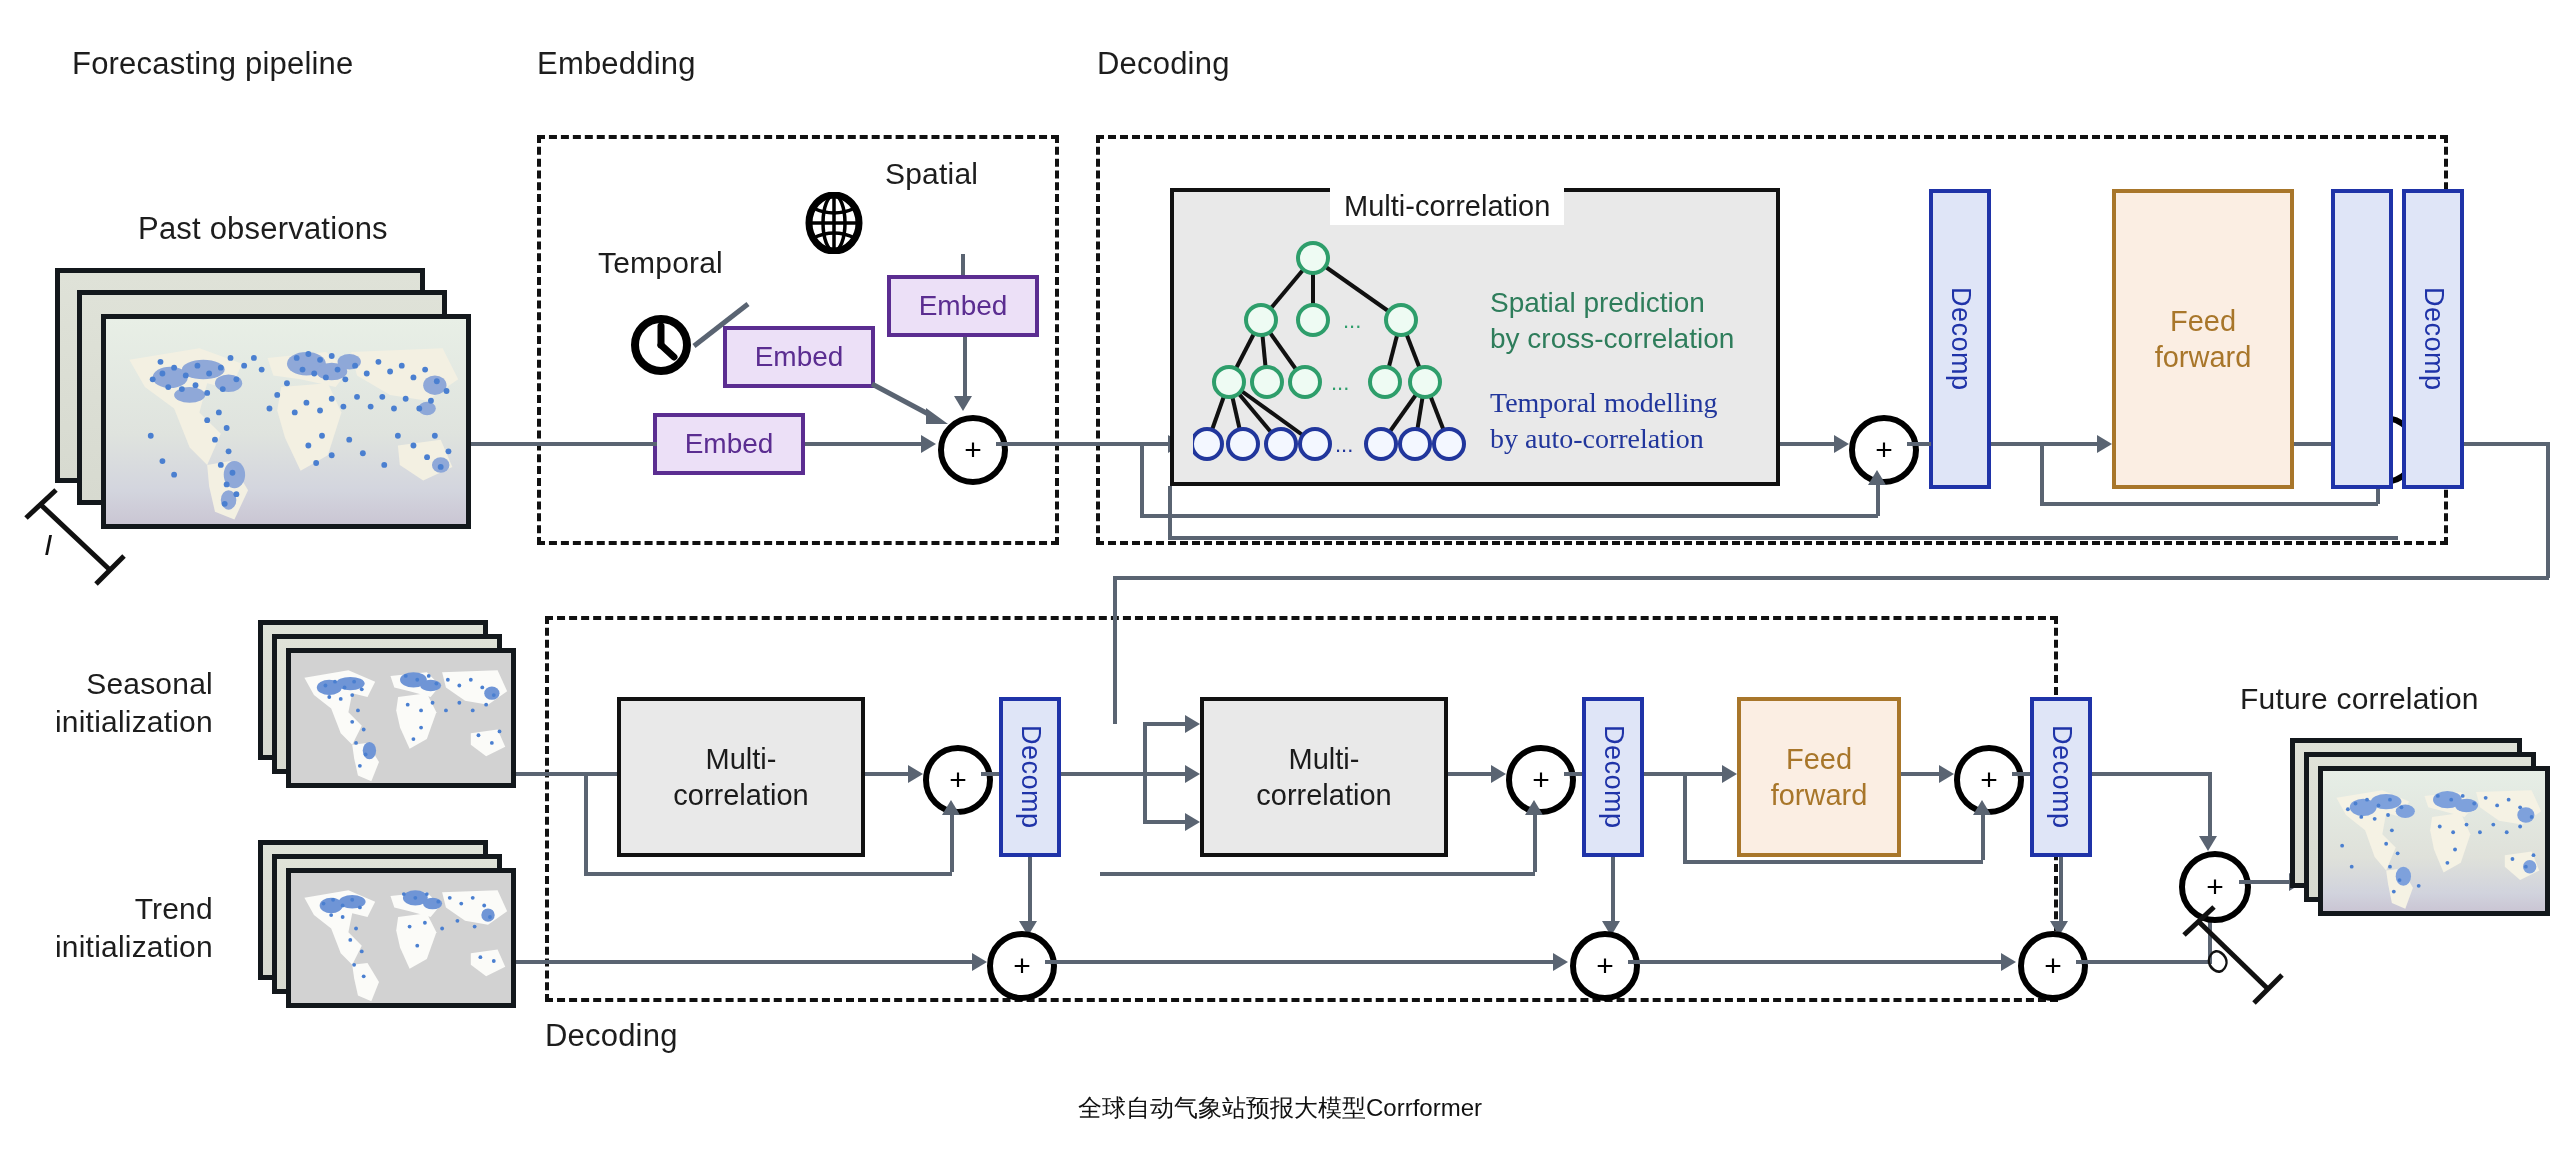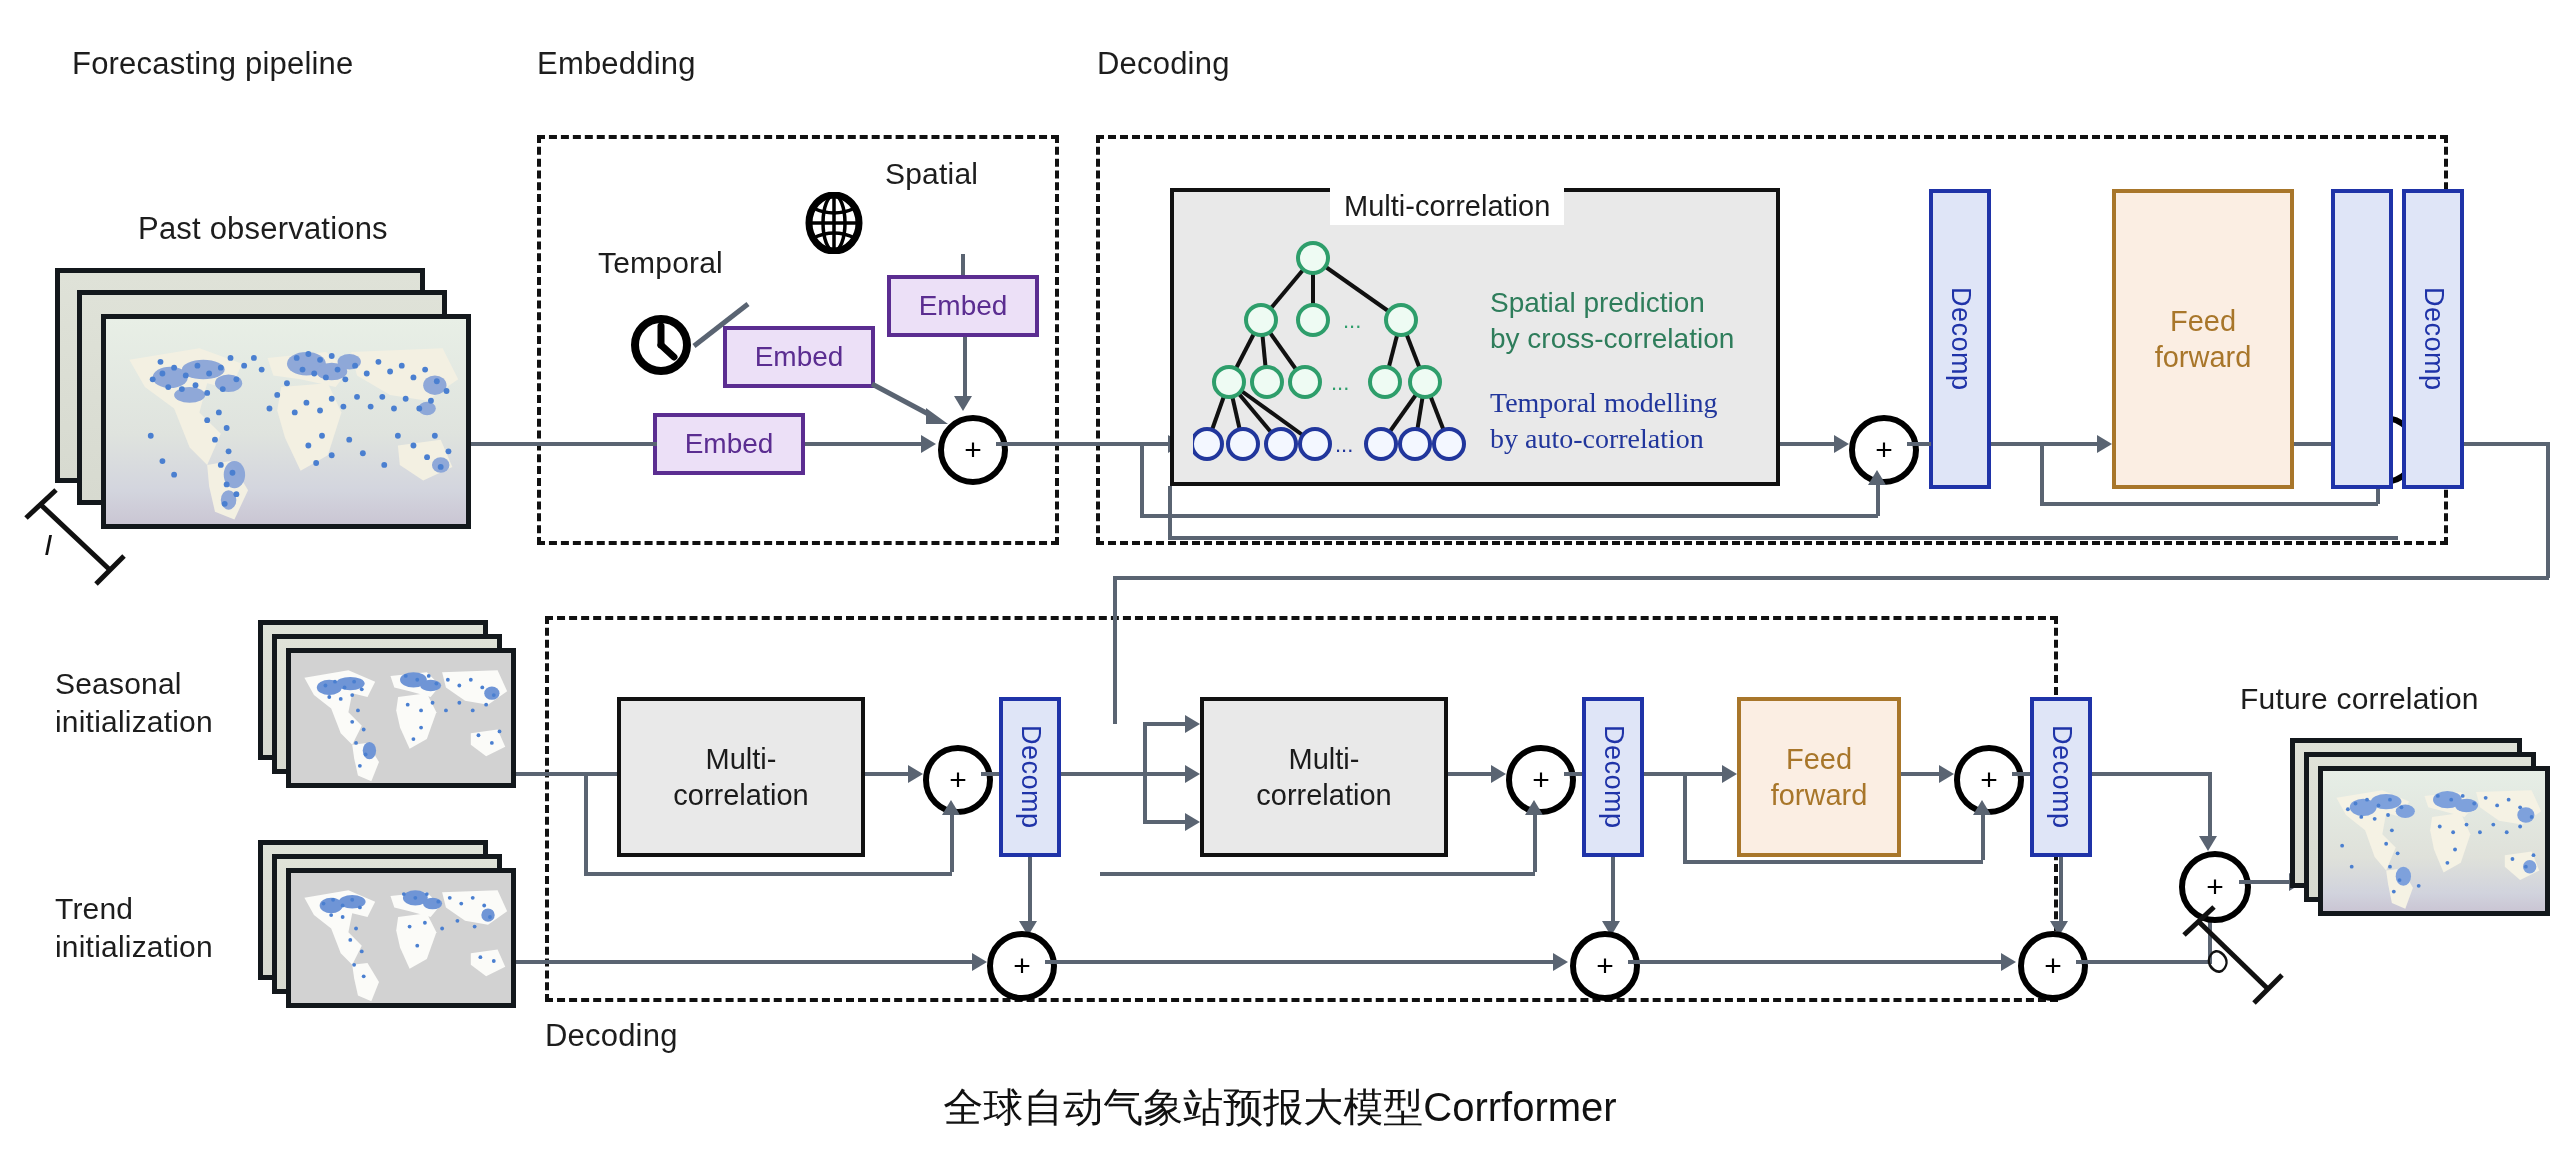--- a/index.html
+++ b/index.html
@@ -1,19 +1,19 @@
 <!DOCTYPE html>
 <html><head>
 <meta charset="utf-8">
 <style>
   html,body{margin:0;padding:0;background:#ffffff;}
   body{width:2560px;height:1171px;position:relative;overflow:hidden;
        font-family:"Liberation Sans","DejaVu Sans",sans-serif;color:#1a1a1a;}
   .abs{position:absolute;}
-  .lbl{font-size:30px;color:#1d1d1d;letter-spacing:.2px;line-height:1.25;}
+  .lbl{font-size:30px;color:#1d1d1d;letter-spacing:.2px;line-height:1.25;text-align:right;}
   .lbl.big{font-size:31px;}
 
   
   .dash{border:4px dashed #111;box-sizing:border-box;background:transparent;}
 
   
   .stack{position:absolute;}
   .card{position:absolute;border:5px solid #13181c;box-sizing:border-box;
         background:linear-gradient(#dfe2d8,#d7dad0);}
   .card.front{background:transparent;overflow:hidden;}
@@ -39,22 +39,22 @@
   .arw{position:absolute;width:0;height:0;}
   .arw.r{border-top:9px solid transparent;border-bottom:9px solid transparent;border-left:15px solid #5a6472;}
   .arw.d{border-left:9px solid transparent;border-right:9px solid transparent;border-top:15px solid #5a6472;}
   .arw.u{border-left:9px solid transparent;border-right:9px solid transparent;border-bottom:15px solid #5a6472;}
 
   .mc-panel{position:absolute;background:#e9e9e9;border:4px solid #111;box-sizing:border-box;}
   .mc-title{position:absolute;background:#fff;font-size:29px;color:#1b1b1b;padding:2px 14px;}
   .mc-txt-sp{position:absolute;color:#2e7d5b;font-size:28px;line-height:1.3;}
   .mc-txt-tp{position:absolute;color:#21369c;font-size:28px;line-height:1.3;font-family:Liberation Serif, serif;}
 
-  .caption{position:absolute;width:100%;text-align:center;font-size:40px;color:#111;
-           font-family:"Liberation Sans","DejaVu Sans",sans-serif;}
+  .caption{position:absolute;width:100%;text-align:center;font-size:24px;color:#111;
+           font-family:"Liberation Sans","DejaVu Sans",sans-serif;margin-top:12px;}
   .dimlbl{position:absolute;font-size:30px;font-style:italic;color:#111;}
 </style>
 </head>
 <body>
 
 <div class="abs lbl big" style="left:72px;top:45px;">Forecasting pipeline</div>
 <div class="abs lbl big" style="left:537px;top:45px;">Embedding</div>
 <div class="abs lbl big" style="left:1097px;top:45px;">Decoding</div>
 <div class="abs lbl big" style="left:545px;top:1017px;">Decoding</div>
 

